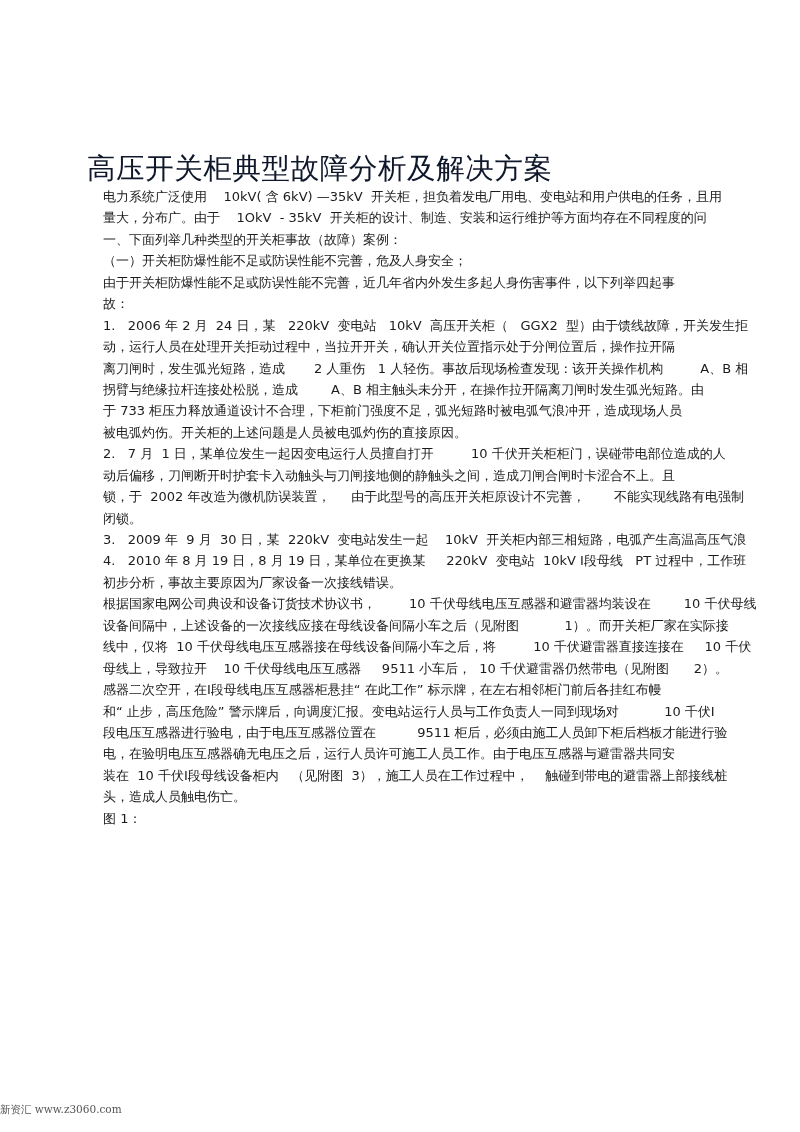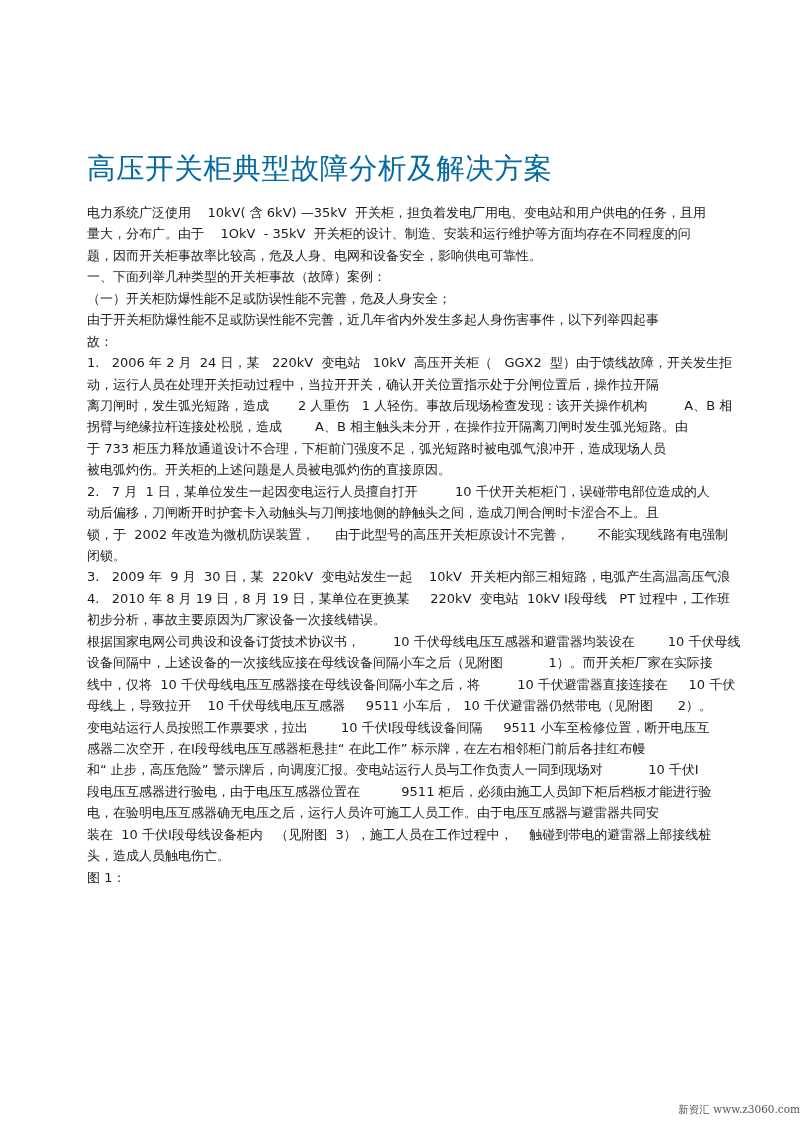--- a/index.html
+++ b/index.html
@@ -8,43 +8,42 @@
     font-family: "DejaVu Sans", "Liberation Sans", sans-serif; color: #1a1a1a;
   }
   .page { position: absolute; left: 0; top: 0; width: 800px; height: 1132px; }
   .watermark-faint {
     position: absolute; left: 40px; top: 30px; width: 260px; height: 200px;
     color: rgba(200,200,200,0.18); font-size: 40px; transform: rotate(-50deg);
     font-family: "DejaVu Serif", serif;
   }
   .title {
     position: absolute; left: 87px; top: 131px; font-size: 28.5px; letter-spacing: 0.6px;
-    color: #0369a1; white-space: nowrap; font-weight: normal;
+    color: #0f172a; white-space: nowrap; font-weight: normal;
   }
-  .body-text { position: absolute; left: 87px; top: 186px; width: 660px; margin-top: 16px; }
+  .body-text { position: absolute; left: 103px; top: 186px; width: 660px; }
   .line {
     height: 21.45px; line-height: 21.45px; font-size: 13px; white-space: pre; color: #1b1b1b;
   }
   .footer {
-    position: absolute; left: 0; width: 800px; top: 1103px; text-align: right;
+    position: absolute; left: 0; width: 800px; top: 1103px; text-align: left;
     font-family: "DejaVu Serif", serif; font-size: 10.5px; color: #555;
   }
 </style>
 </head>
 <body>
 
 <div class="page">
   <div class="watermark-faint"></div>
 
   <h1 class="title">高压开关柜典型故障分析及解决方案</h1>
 
   <div class="body-text">
     <div class="line">电力系统广泛使用    10kV( 含 6kV) —35kV  开关柜，担负着发电厂用电、变电站和用户供电的任务，且用</div>
     <div class="line">量大，分布广。由于    1OkV  - 35kV  开关柜的设计、制造、安装和运行维护等方面均存在不同程度的问</div>
-    <div class="line">题，因而开关柜事故率比较高，危及人身、电网和设备安全，影响供电可靠性。</div>
     <div class="line">一、下面列举几种类型的开关柜事故（故障）案例：</div>
     <div class="line">（一）开关柜防爆性能不足或防误性能不完善，危及人身安全；</div>
     <div class="line">由于开关柜防爆性能不足或防误性能不完善，近几年省内外发生多起人身伤害事件，以下列举四起事</div>
     <div class="line">故：</div>
     <div class="line">1.   2006 年 2 月  24 日，某   220kV  变电站   10kV  高压开关柜（   GGX2  型）由于馈线故障，开关发生拒</div>
     <div class="line">动，运行人员在处理开关拒动过程中，当拉开开关，确认开关位置指示处于分闸位置后，操作拉开隔</div>
     <div class="line">离刀闸时，发生弧光短路，造成       2 人重伤   1 人轻伤。事故后现场检查发现：该开关操作机构         A、B 相</div>
     <div class="line">拐臂与绝缘拉杆连接处松脱，造成        A、B 相主触头未分开，在操作拉开隔离刀闸时发生弧光短路。由</div>
     <div class="line">于 733 柜压力释放通道设计不合理，下柜前门强度不足，弧光短路时被电弧气浪冲开，造成现场人员</div>
     <div class="line">被电弧灼伤。开关柜的上述问题是人员被电弧灼伤的直接原因。</div>
@@ -52,21 +51,20 @@
     <div class="line">动后偏移，刀闸断开时护套卡入动触头与刀闸接地侧的静触头之间，造成刀闸合闸时卡涩合不上。且</div>
     <div class="line">锁，于  2002 年改造为微机防误装置，     由于此型号的高压开关柜原设计不完善，       不能实现线路有电强制</div>
     <div class="line">闭锁。</div>
     <div class="line">3.   2009 年  9 月  30 日，某  220kV  变电站发生一起    10kV  开关柜内部三相短路，电弧产生高温高压气浪</div>
     <div class="line">4.   2010 年 8 月 19 日，8 月 19 日，某单位在更换某     220kV  变电站  10kV Ⅰ段母线   PT 过程中，工作班</div>
     <div class="line">初步分析，事故主要原因为厂家设备一次接线错误。</div>
     <div class="line">根据国家电网公司典设和设备订货技术协议书，        10 千伏母线电压互感器和避雷器均装设在        10 千伏母线</div>
     <div class="line">设备间隔中，上述设备的一次接线应接在母线设备间隔小车之后（见附图           1）。而开关柜厂家在实际接</div>
     <div class="line">线中，仅将  10 千伏母线电压互感器接在母线设备间隔小车之后，将         10 千伏避雷器直接连接在     10 千伏</div>
     <div class="line">母线上，导致拉开    10 千伏母线电压互感器     9511 小车后，  10 千伏避雷器仍然带电（见附图      2）。</div>
-    <div class="line">变电站运行人员按照工作票要求，拉出        10 千伏Ⅰ段母线设备间隔     9511 小车至检修位置，断开电压互</div>
     <div class="line">感器二次空开，在Ⅰ段母线电压互感器柜悬挂“ 在此工作” 标示牌，在左右相邻柜门前后各挂红布幔</div>
     <div class="line">和“ 止步，高压危险” 警示牌后，向调度汇报。变电站运行人员与工作负责人一同到现场对           10 千伏Ⅰ</div>
     <div class="line">段电压互感器进行验电，由于电压互感器位置在          9511 柜后，必须由施工人员卸下柜后档板才能进行验</div>
     <div class="line">电，在验明电压互感器确无电压之后，运行人员许可施工人员工作。由于电压互感器与避雷器共同安</div>
     <div class="line">装在  10 千伏Ⅰ段母线设备柜内   （见附图  3），施工人员在工作过程中，    触碰到带电的避雷器上部接线桩</div>
     <div class="line">头，造成人员触电伤亡。</div>
     <div class="line">图 1：</div>
   </div>
 
   <div class="footer">新资汇 www.z3060.com</div>

